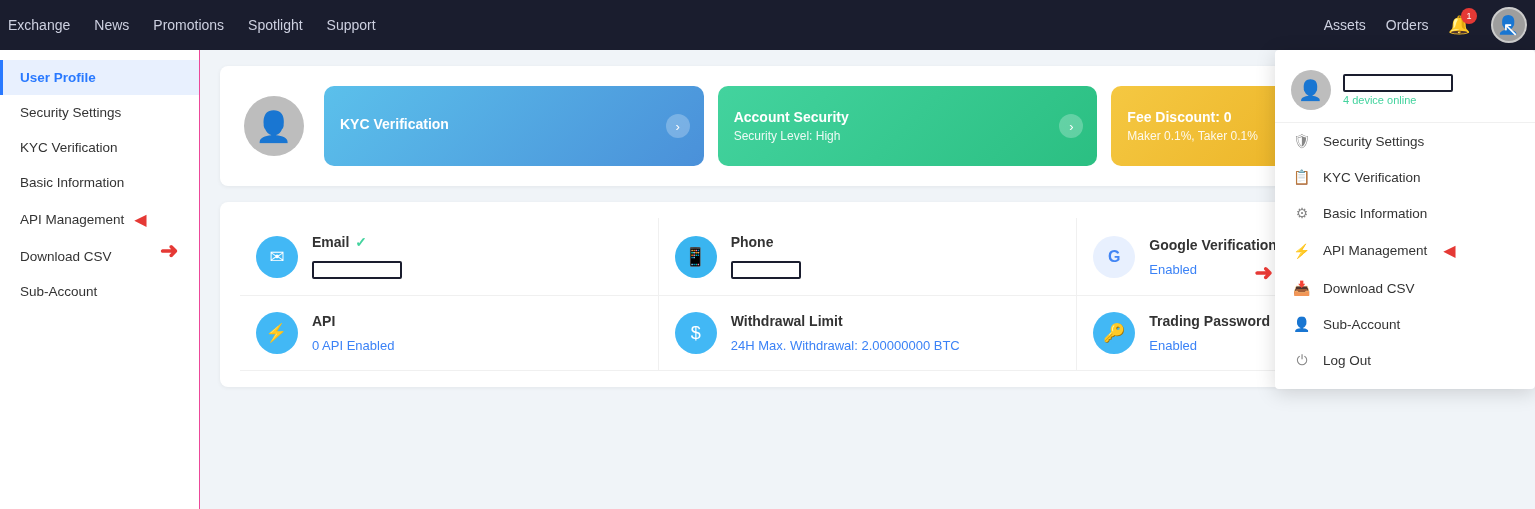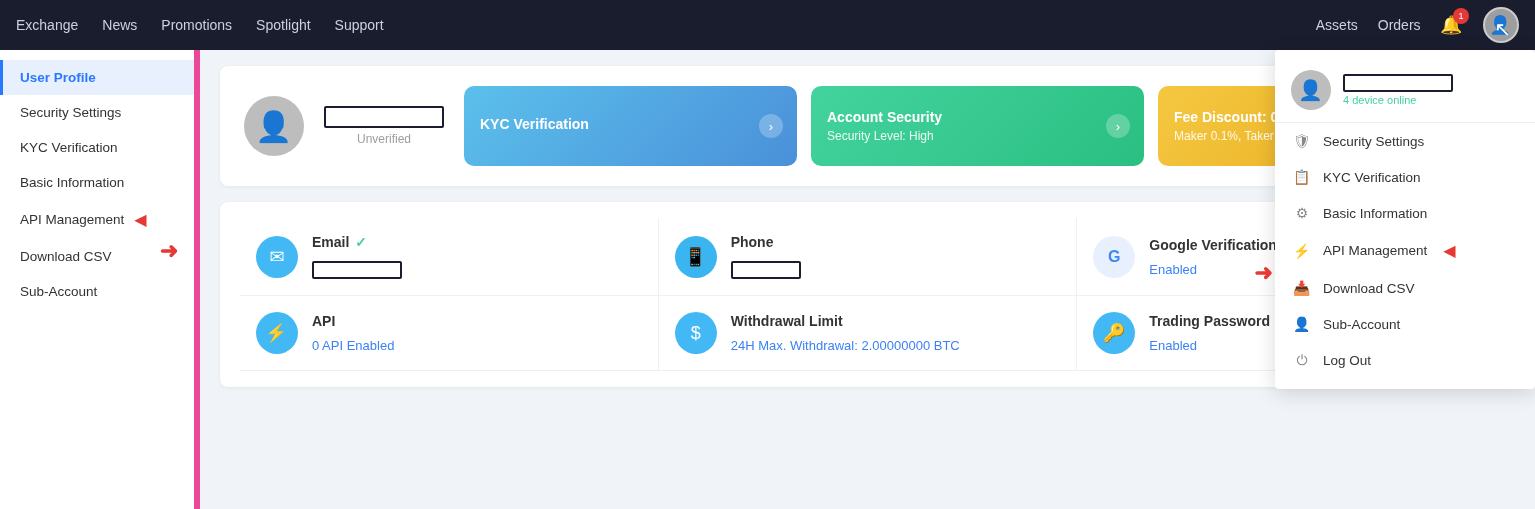--- a/index.html
+++ b/index.html
@@ -4,21 +4,21 @@
   <style>
     * { box-sizing: border-box; margin: 0; padding: 0; }
     body { font-family: -apple-system, BlinkMacSystemFont, 'Segoe UI', sans-serif; background: #f0f4f8; min-height: 509px; overflow: hidden; }
 
     
     .topnav {
       background: #1a1d2e;
       height: 50px;
       display: flex;
       align-items: center;
-      padding: 0 16px;
+      padding: 0 8px;
       justify-content: space-between;
     }
     .topnav-left { display: flex; align-items: center; gap: 24px; }
     .topnav-link { color: #cdd0e0; font-size: 14px; cursor: pointer; text-decoration: none; }
     .topnav-right { display: flex; align-items: center; gap: 20px; }
     .topnav-right-link { color: #cdd0e0; font-size: 14px; cursor: pointer; }
     .bell-wrapper { position: relative; cursor: pointer; }
     .bell-icon { color: #cdd0e0; font-size: 18px; }
     .bell-badge {
       position: absolute; top: -6px; right: -6px;
@@ -33,21 +33,21 @@
       color: #fff; font-size: 18px; position: relative;
     }
 
     
     .layout { display: flex; height: calc(509px - 50px); }
 
     
     .sidebar {
       width: 200px; background: #fff;
       padding: 10px 0; flex-shrink: 0;
-      border-right: 6px solid #ec4899;
+      border-right: 1px solid #ec4899;
     }
     .sidebar-item {
       padding: 10px 20px; font-size: 13.5px; color: #333;
       cursor: pointer; display: flex; align-items: center; gap: 6px;
     }
     .sidebar-item.active {
       color: #2979ff; border-left: 3px solid #2979ff;
       background: #e8f0fe; font-weight: 600;
       padding-left: 17px;
     }
@@ -245,24 +245,20 @@
       <span>Sub-Account</span>
     </div>
   </aside>
 
   <main class="main">
 
     <div class="profile-header">
       <div class="profile-avatar">
         <span>👤</span>
       </div>
-      <div class="profile-name-area">
-        <div class="profile-name-box"></div>
-        <span class="profile-unverified">Unverified</span>
-      </div>
       <div class="feature-cards">
         <div class="feature-card card-kyc">
           <div class="card-title">KYC Verification</div>
           <div class="card-arrow">›</div>
         </div>
         <div class="feature-card card-security">
           <div class="card-title">Account Security</div>
           <div class="card-sub">Security Level: High</div>
           <div class="card-arrow">›</div>
         </div>

